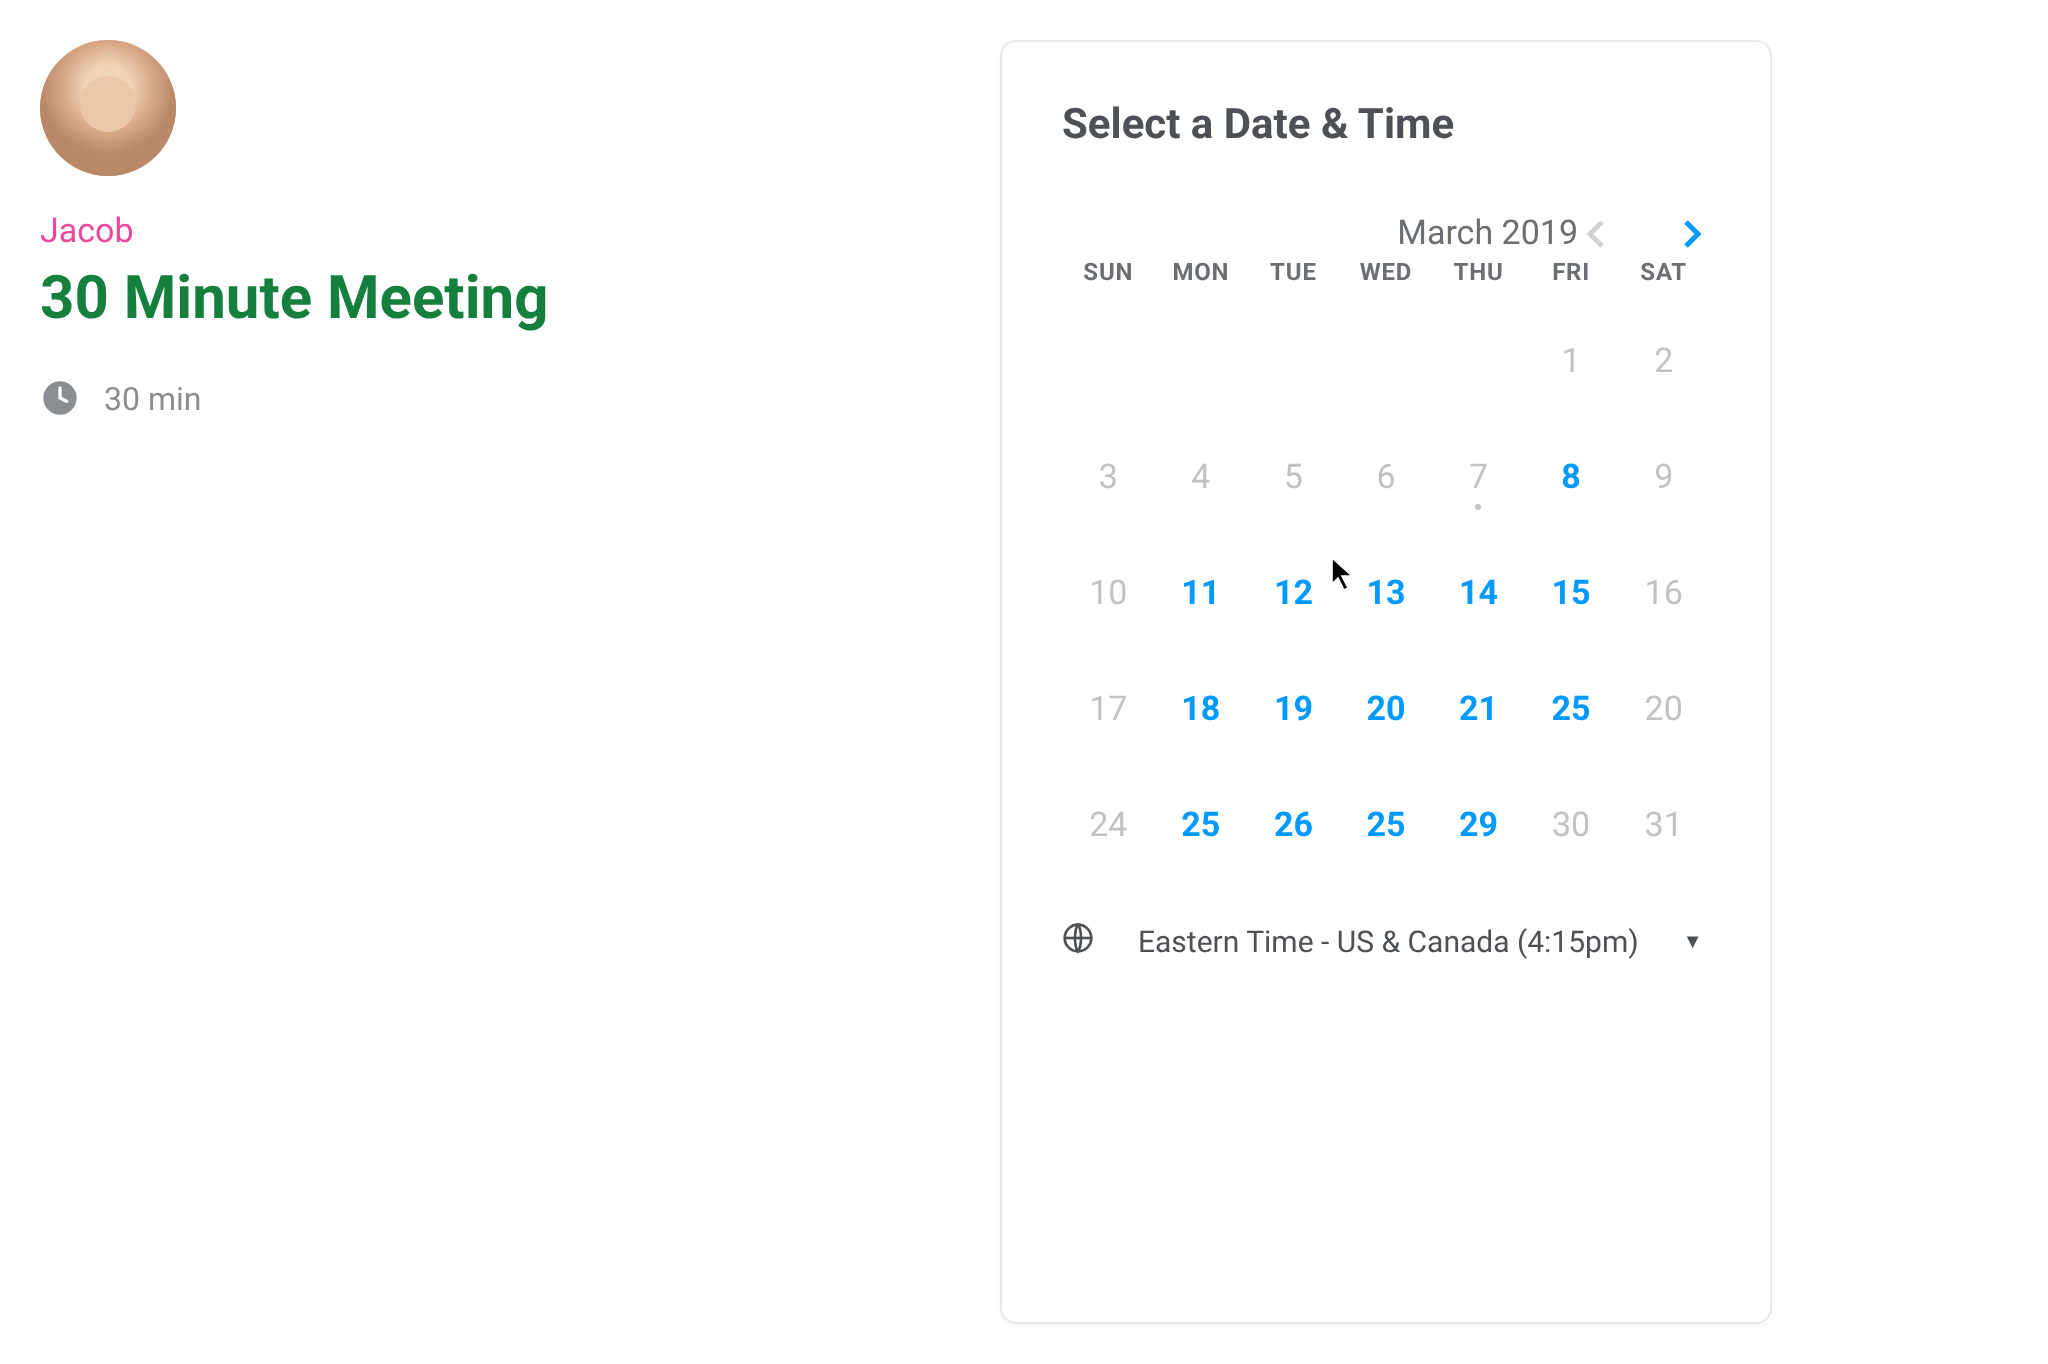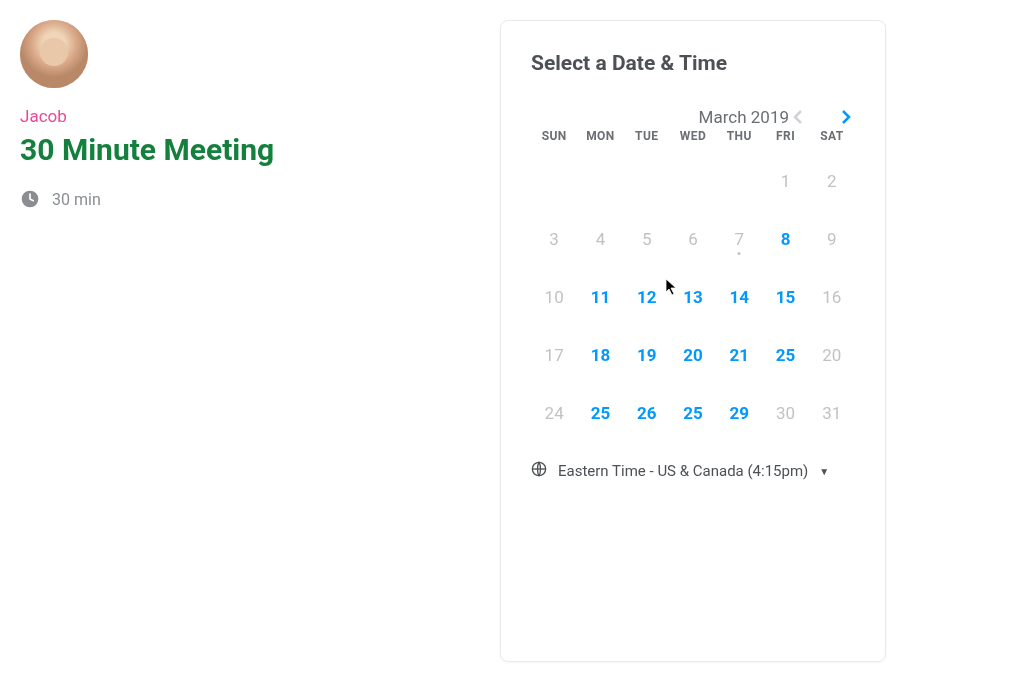--- a/index.html
+++ b/index.html
@@ -151,21 +151,21 @@
       transform: translateX(-50%);
       width: 3px;
       height: 3px;
       background: #c0c2c5;
       border-radius: 50%;
     }
     .timezone-row {
       margin-top: 24px;
       display: flex;
       align-items: center;
-      gap: 11px;
+      gap: 22px;
       color: #4d5055;
       font-size: 15px;
       cursor: pointer;
     }
     .tz-caret {
       font-size: 10px;
       color: #4d5055;
     }
     .cursor {
       position: absolute;

